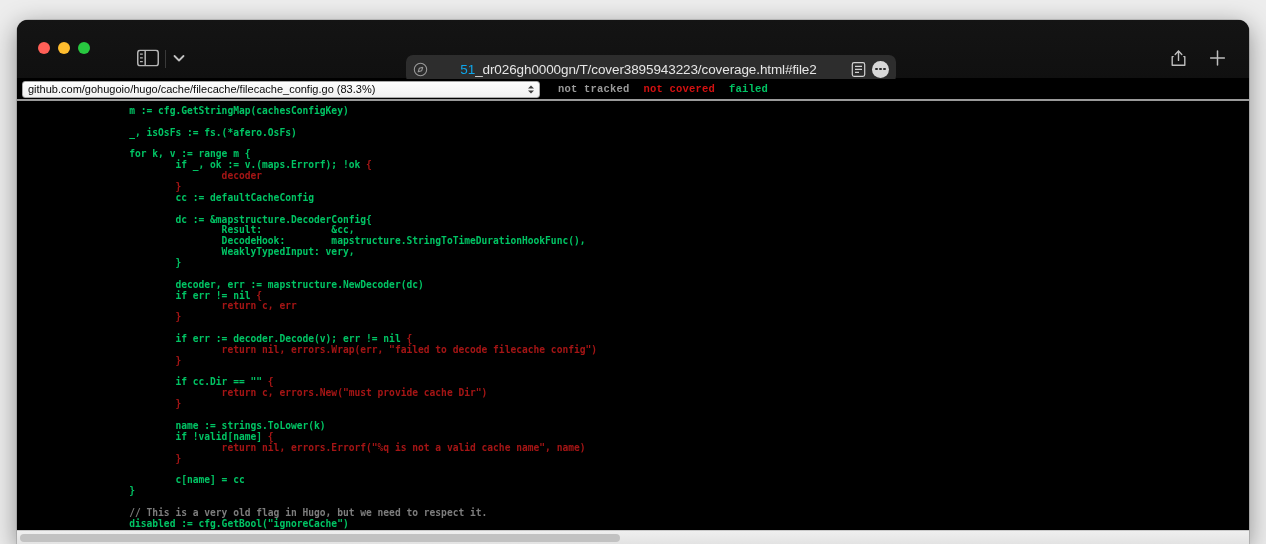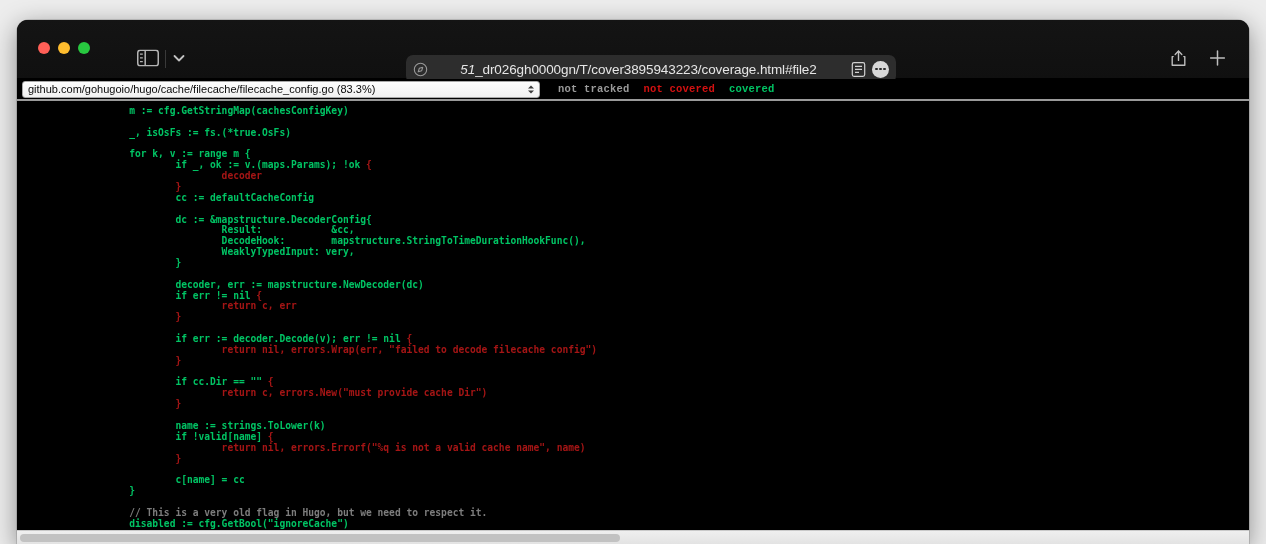--- a/index.html
+++ b/index.html
@@ -106,21 +106,21 @@
     flex: 1 1 auto;
     text-align: center;
     color: #e6e6e6;
     font-size: 13.5px;
     font-family: "Liberation Sans", sans-serif;
     white-space: nowrap;
     overflow: hidden;
     letter-spacing: -0.1px;
     padding-right: 2px;
   }
-  .url-text .dim { color: #e5e5e5; font-style: italic; }
+  .url-text .dim { color: #0ea5e9; }
   .reader-icon { flex: 0 0 auto; width: 15px; height: 17px; }
   .more-icon {
     flex: 0 0 auto;
     width: 17px; height: 17px;
     border-radius: 50%;
     background: #d8d8d8;
     display: flex;
     align-items: center;
     justify-content: center;
     gap: 1.5px;
@@ -337,31 +337,31 @@
       <div class="file-select">
         <span class="file-select-label">github.com/gohugoio/hugo/cache/filecache/filecache_config.go (83.3%)</span>
         <span class="stepper">
           <span class="ar up"></span>
           <span class="ar down"></span>
         </span>
       </div>
       <div class="legend">
         <span class="lg-nt">not tracked</span>
         <span class="lg-nc">not covered</span>
-        <span class="lg-cv">covered</span>
+        <span class="lg-cv">failed</span>
       </div>
     </div>
 
     <div class="code-area">
       <pre class="code" id="code-pre"><span class="c-cov">        m := cfg.GetStringMap(cachesConfigKey)</span>
 <span class="c-cov"></span>
-<span class="c-cov">        _, isOsFs := fs.(*true.OsFs)</span>
+<span class="c-cov">        _, isOsFs := fs.(*afero.OsFs)</span>
 <span class="c-cov"></span>
 <span class="c-cov">        for k, v := range m {</span>
-<span class="c-cov">                if _, ok := v.(maps.Params); !ok </span><span class="c-unc">{</span>
+<span class="c-cov">                if _, ok := v.(maps.Errorf); !ok </span><span class="c-unc">{</span>
 <span class="c-unc">                        decoder</span>
 <span class="c-unc">                }</span>
 <span class="c-cov">                cc := defaultCacheConfig</span>
 <span class="c-cov"></span>
 <span class="c-cov">                dc := &amp;mapstructure.DecoderConfig{</span>
 <span class="c-cov">                        Result:            &amp;cc,</span>
 <span class="c-cov">                        DecodeHook:        mapstructure.StringToTimeDurationHookFunc(),</span>
 <span class="c-cov">                        WeaklyTypedInput: very,</span>
 <span class="c-cov">                }</span>
 <span class="c-cov"></span>

